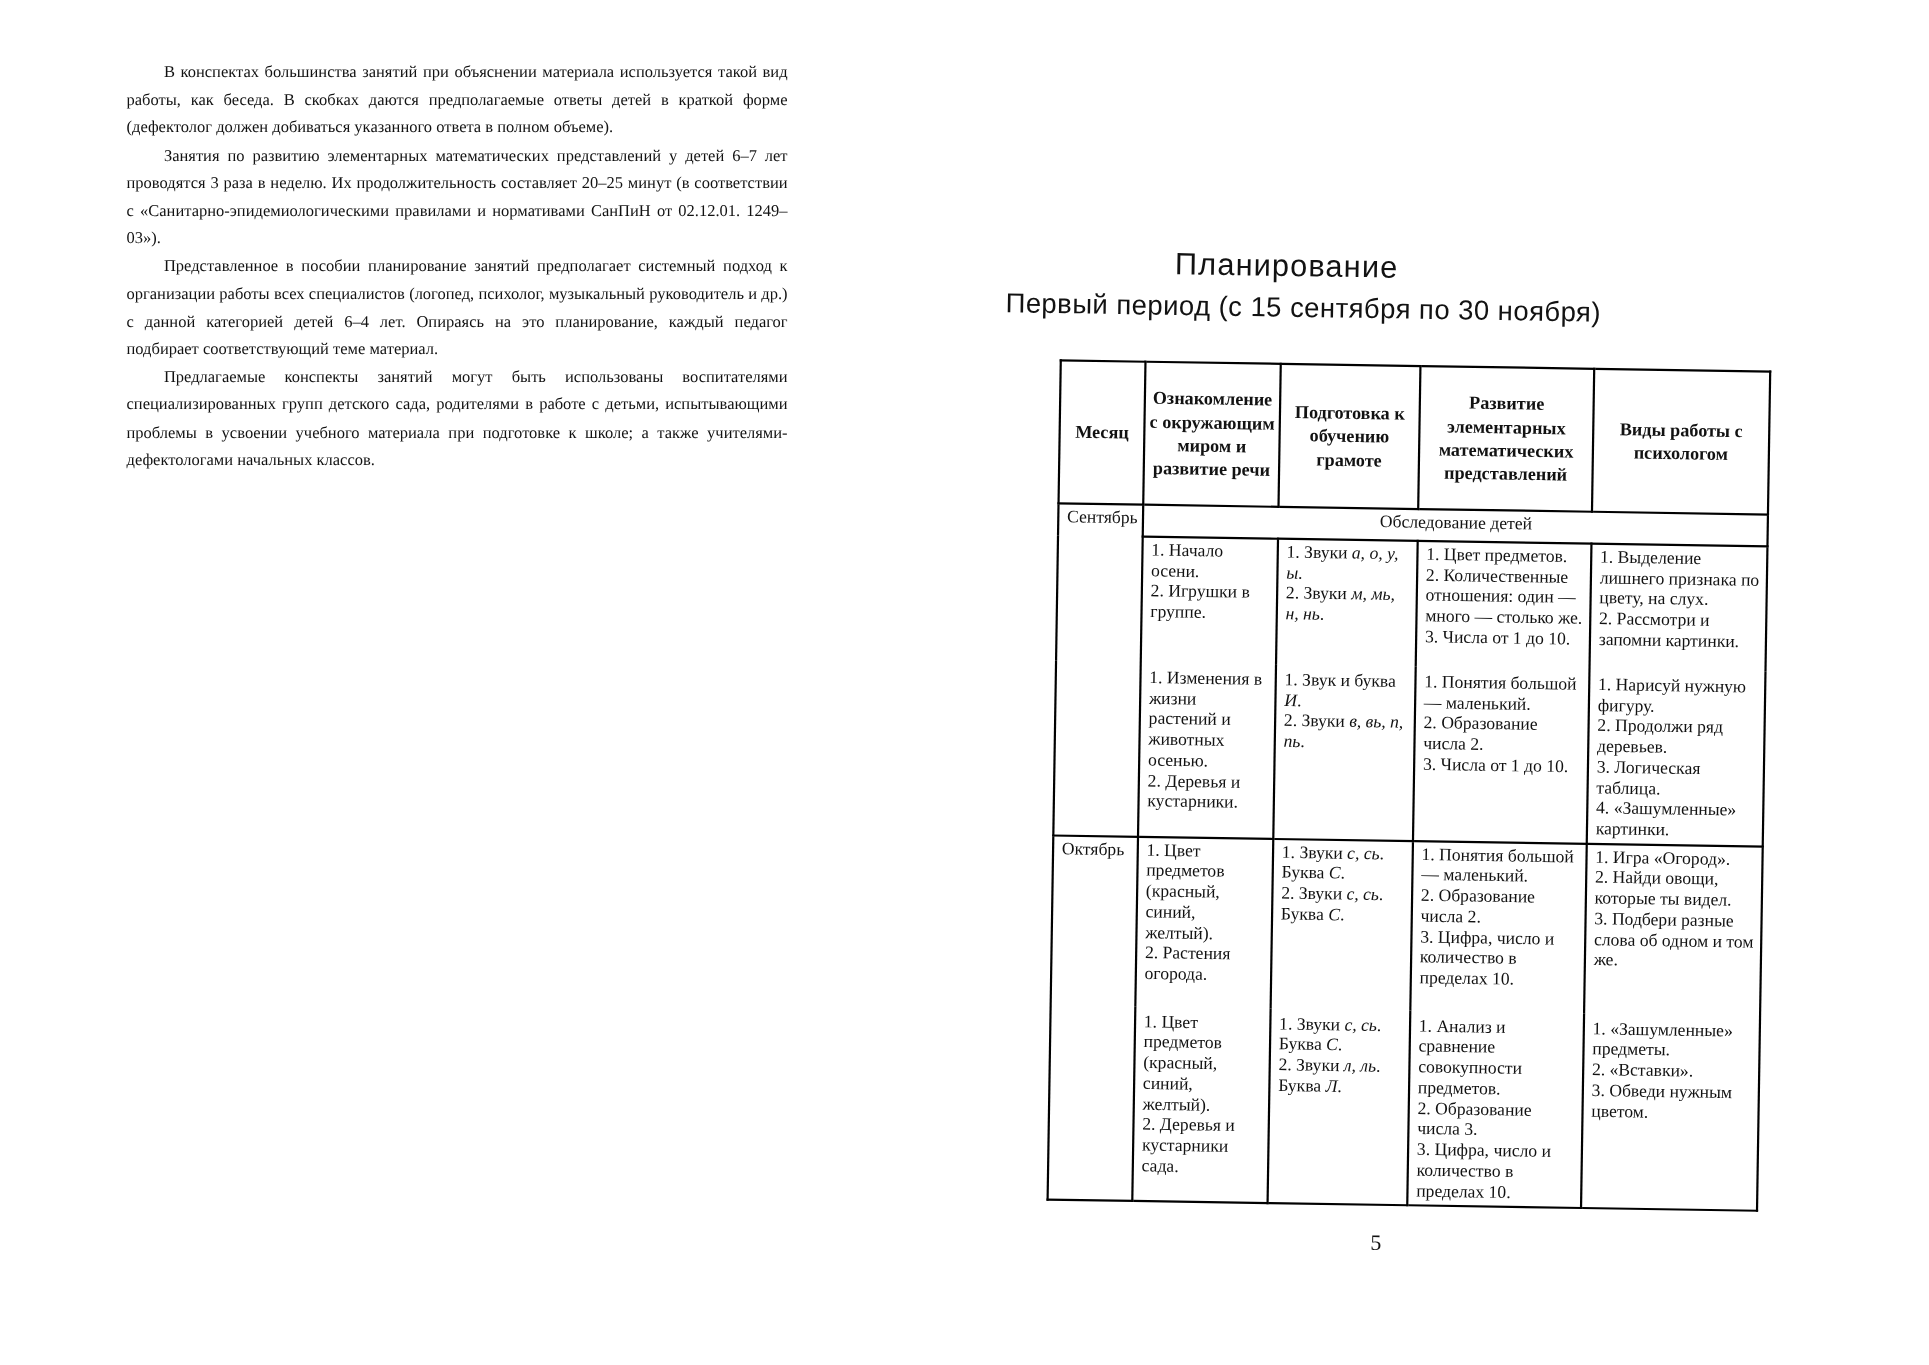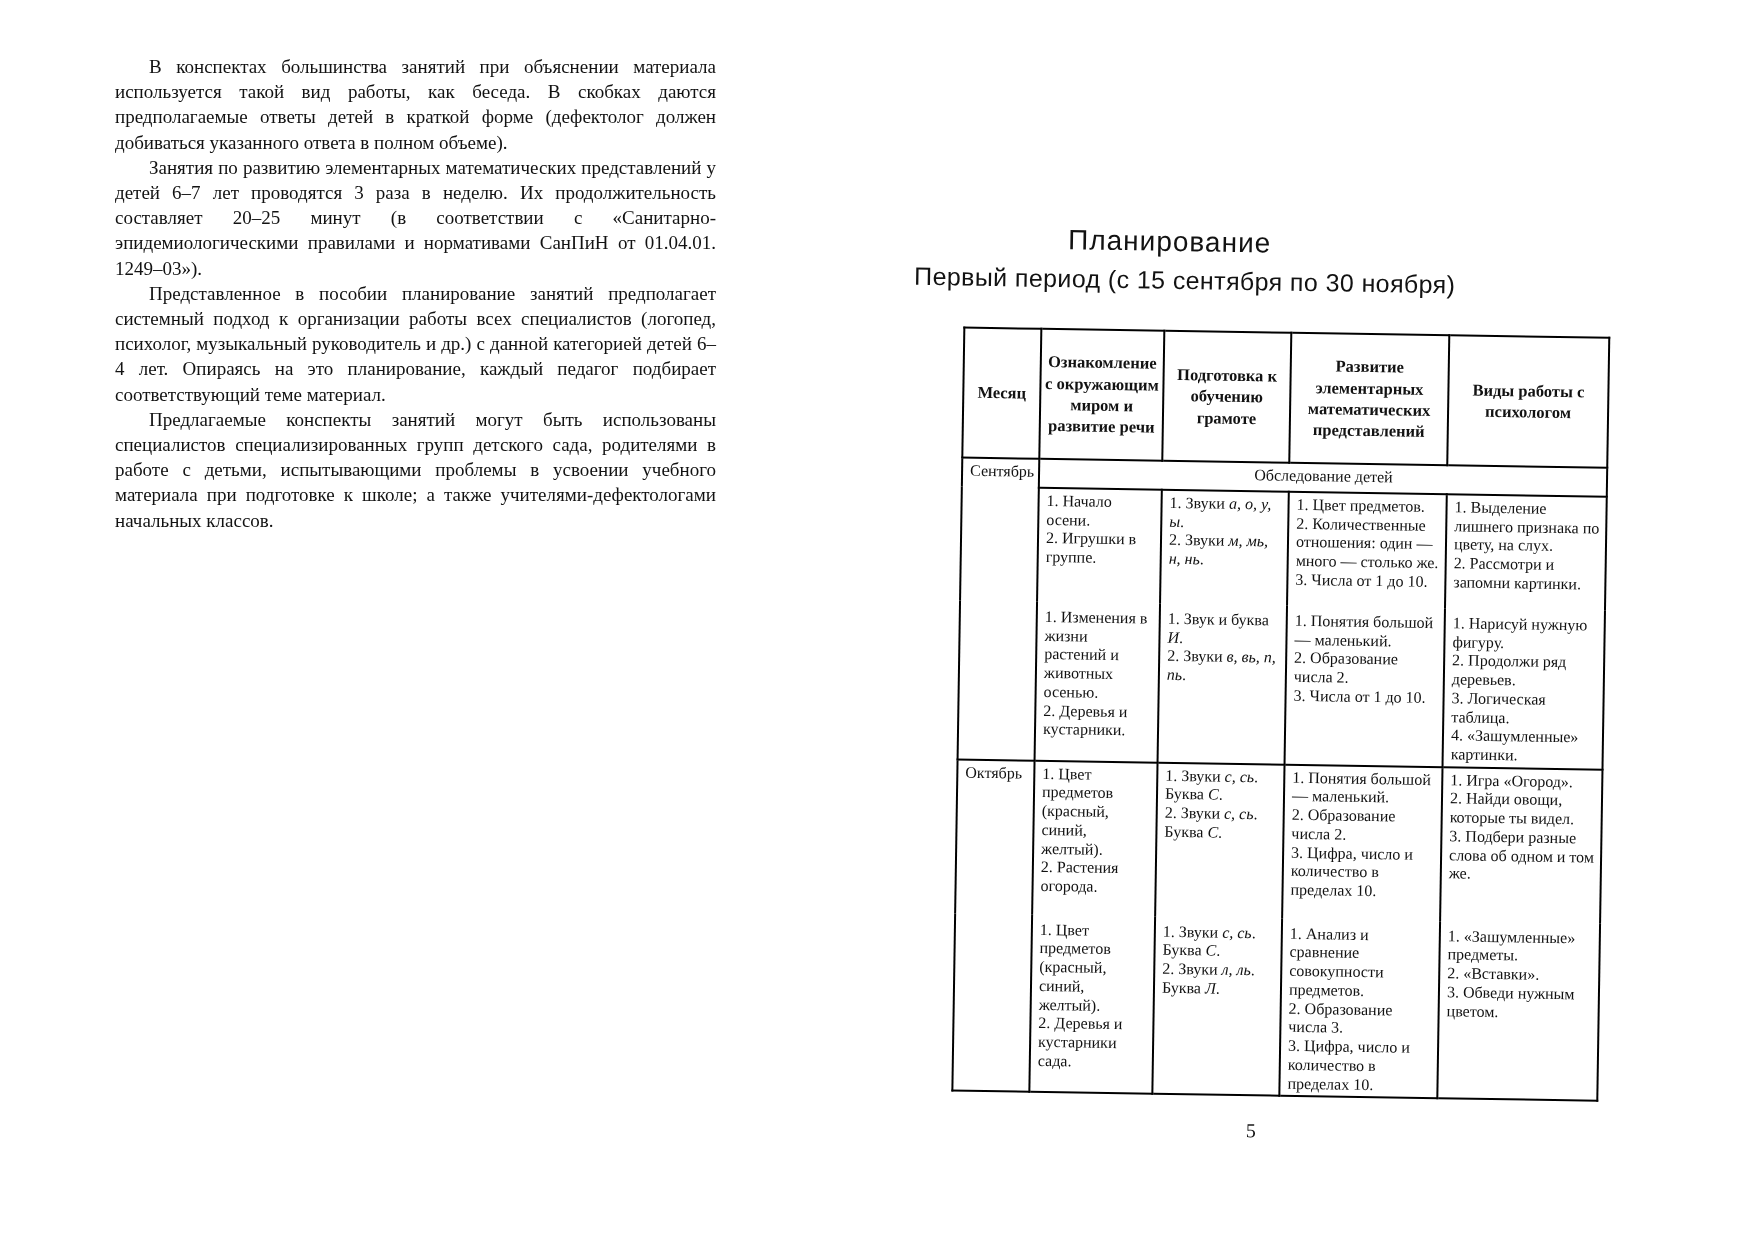--- a/index.html
+++ b/index.html
@@ -9,21 +9,21 @@
     color:#121212;
     font-family:"Liberation Serif", serif;
     overflow:hidden;
     position:relative;
   }
   
   .intro{
     position:absolute;
     left:115px; top:54px;
     width:601px;
-    font-size:19px;
+    font-size:15px;
     line-height:25.2px;
     text-align:justify;
   }
   .intro p{
     margin:0;
     text-indent:34px;
   }
   
   .plan-area{
     position:absolute;
@@ -91,23 +91,23 @@
     position:absolute; left:320px; top:892px; width:40px;
     text-align:center;
     font-size:20px;
   }
 </style>
 </head>
 <body>
 
 <div class="intro">
     <p>В конспектах большинства занятий при объяснении материала используется такой вид работы, как беседа. В скобках даются предполагаемые ответы детей в краткой форме (дефектолог должен добиваться указанного ответа в полном объеме).</p>
-    <p>Занятия по развитию элементарных математических представлений у детей 6–7 лет проводятся 3 раза в неделю. Их продолжительность составляет 20–25 минут (в соответствии с «Санитарно-эпидемиологическими правилами и нормативами СанПиН от 01.04.01. 1249–03»).</p>
+    <p>Занятия по развитию элементарных математических представлений у детей 6–7 лет проводятся 3 раза в неделю. Их продолжительность составляет 20–25 минут (в соответствии с «Санитарно-эпидемиологическими правилами и нормативами СанПиН от 02.12.01. 1249–03»).</p>
     <p>Представленное в пособии планирование занятий предполагает системный подход к организации работы всех специалистов (логопед, психолог, музыкальный руководитель и др.) с данной категорией детей 6–4 лет. Опираясь на это планирование, каждый педагог подбирает соответствующий теме материал.</p>
-    <p>Предлагаемые конспекты занятий могут быть использованы специалистов специализированных групп детского сада, родителями в работе с детьми, испытывающими проблемы в усвоении учебного материала при подготовке к школе; а также учителями-дефектологами начальных классов.</p>
+    <p>Предлагаемые конспекты занятий могут быть использованы воспитателями специализированных групп детского сада, родителями в работе с детьми, испытывающими проблемы в усвоении учебного материала при подготовке к школе; а также учителями-дефектологами начальных классов.</p>
   </div>
 
 <div class="plan-area">
   <div class="plan-title">Планирование</div>
   <div class="plan-subtitle">Первый период (с 15 сентября по 30 ноября)</div>
   <table class="plan">
     <colgroup>
       <col style="width:77px">
       <col style="width:123px">
       <col style="width:127px">

